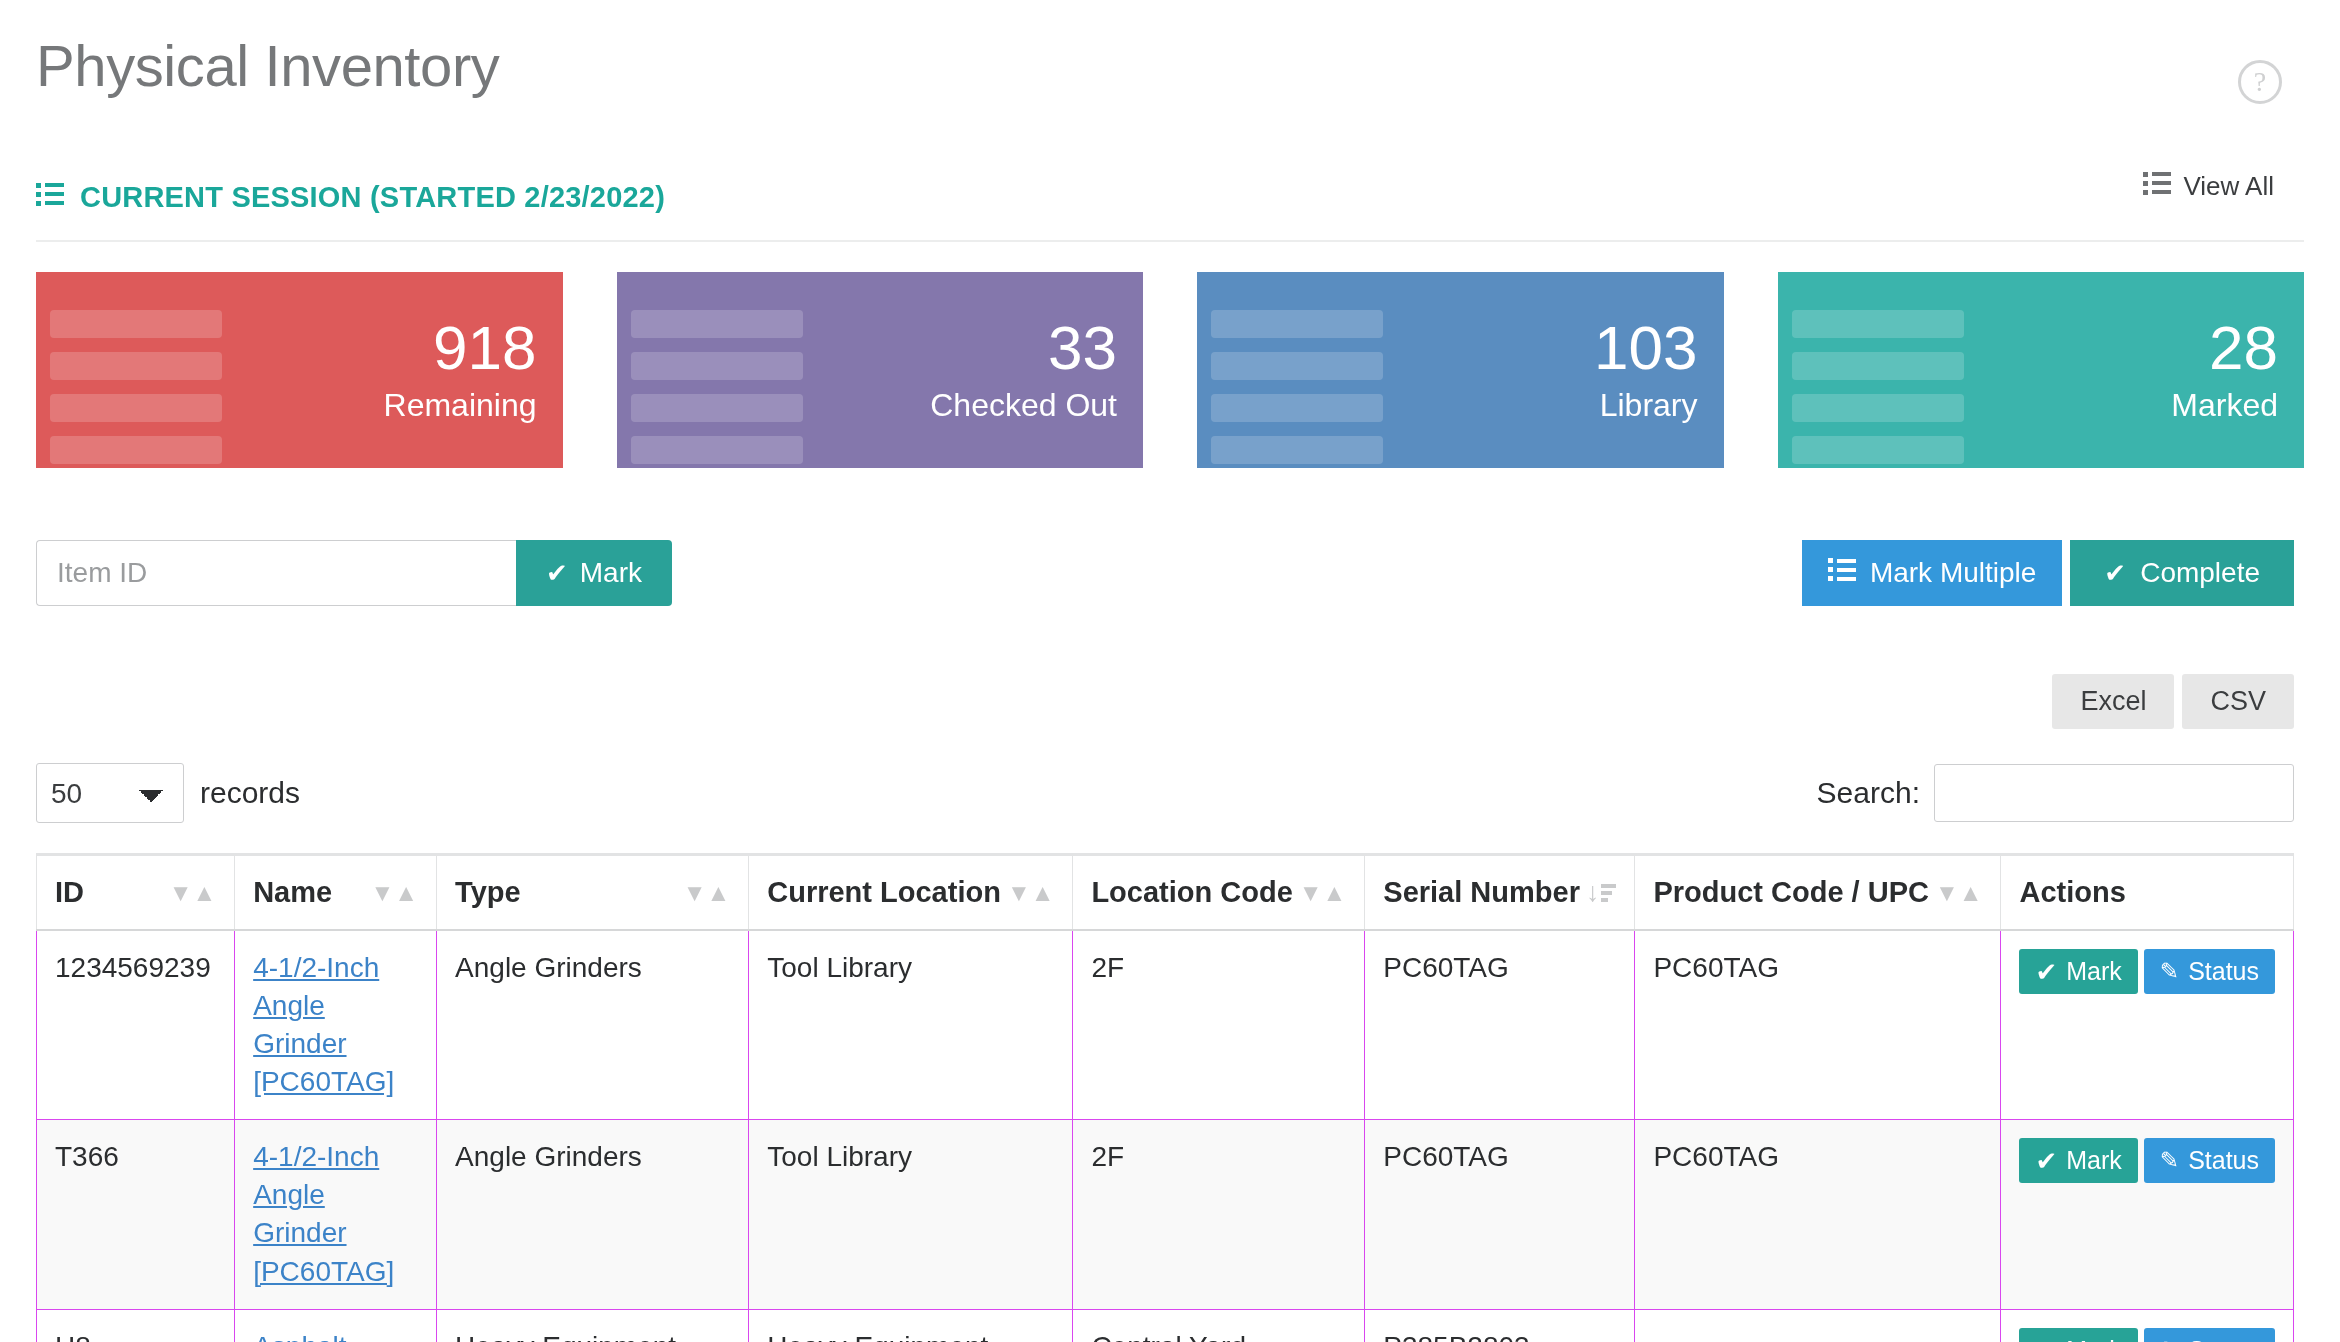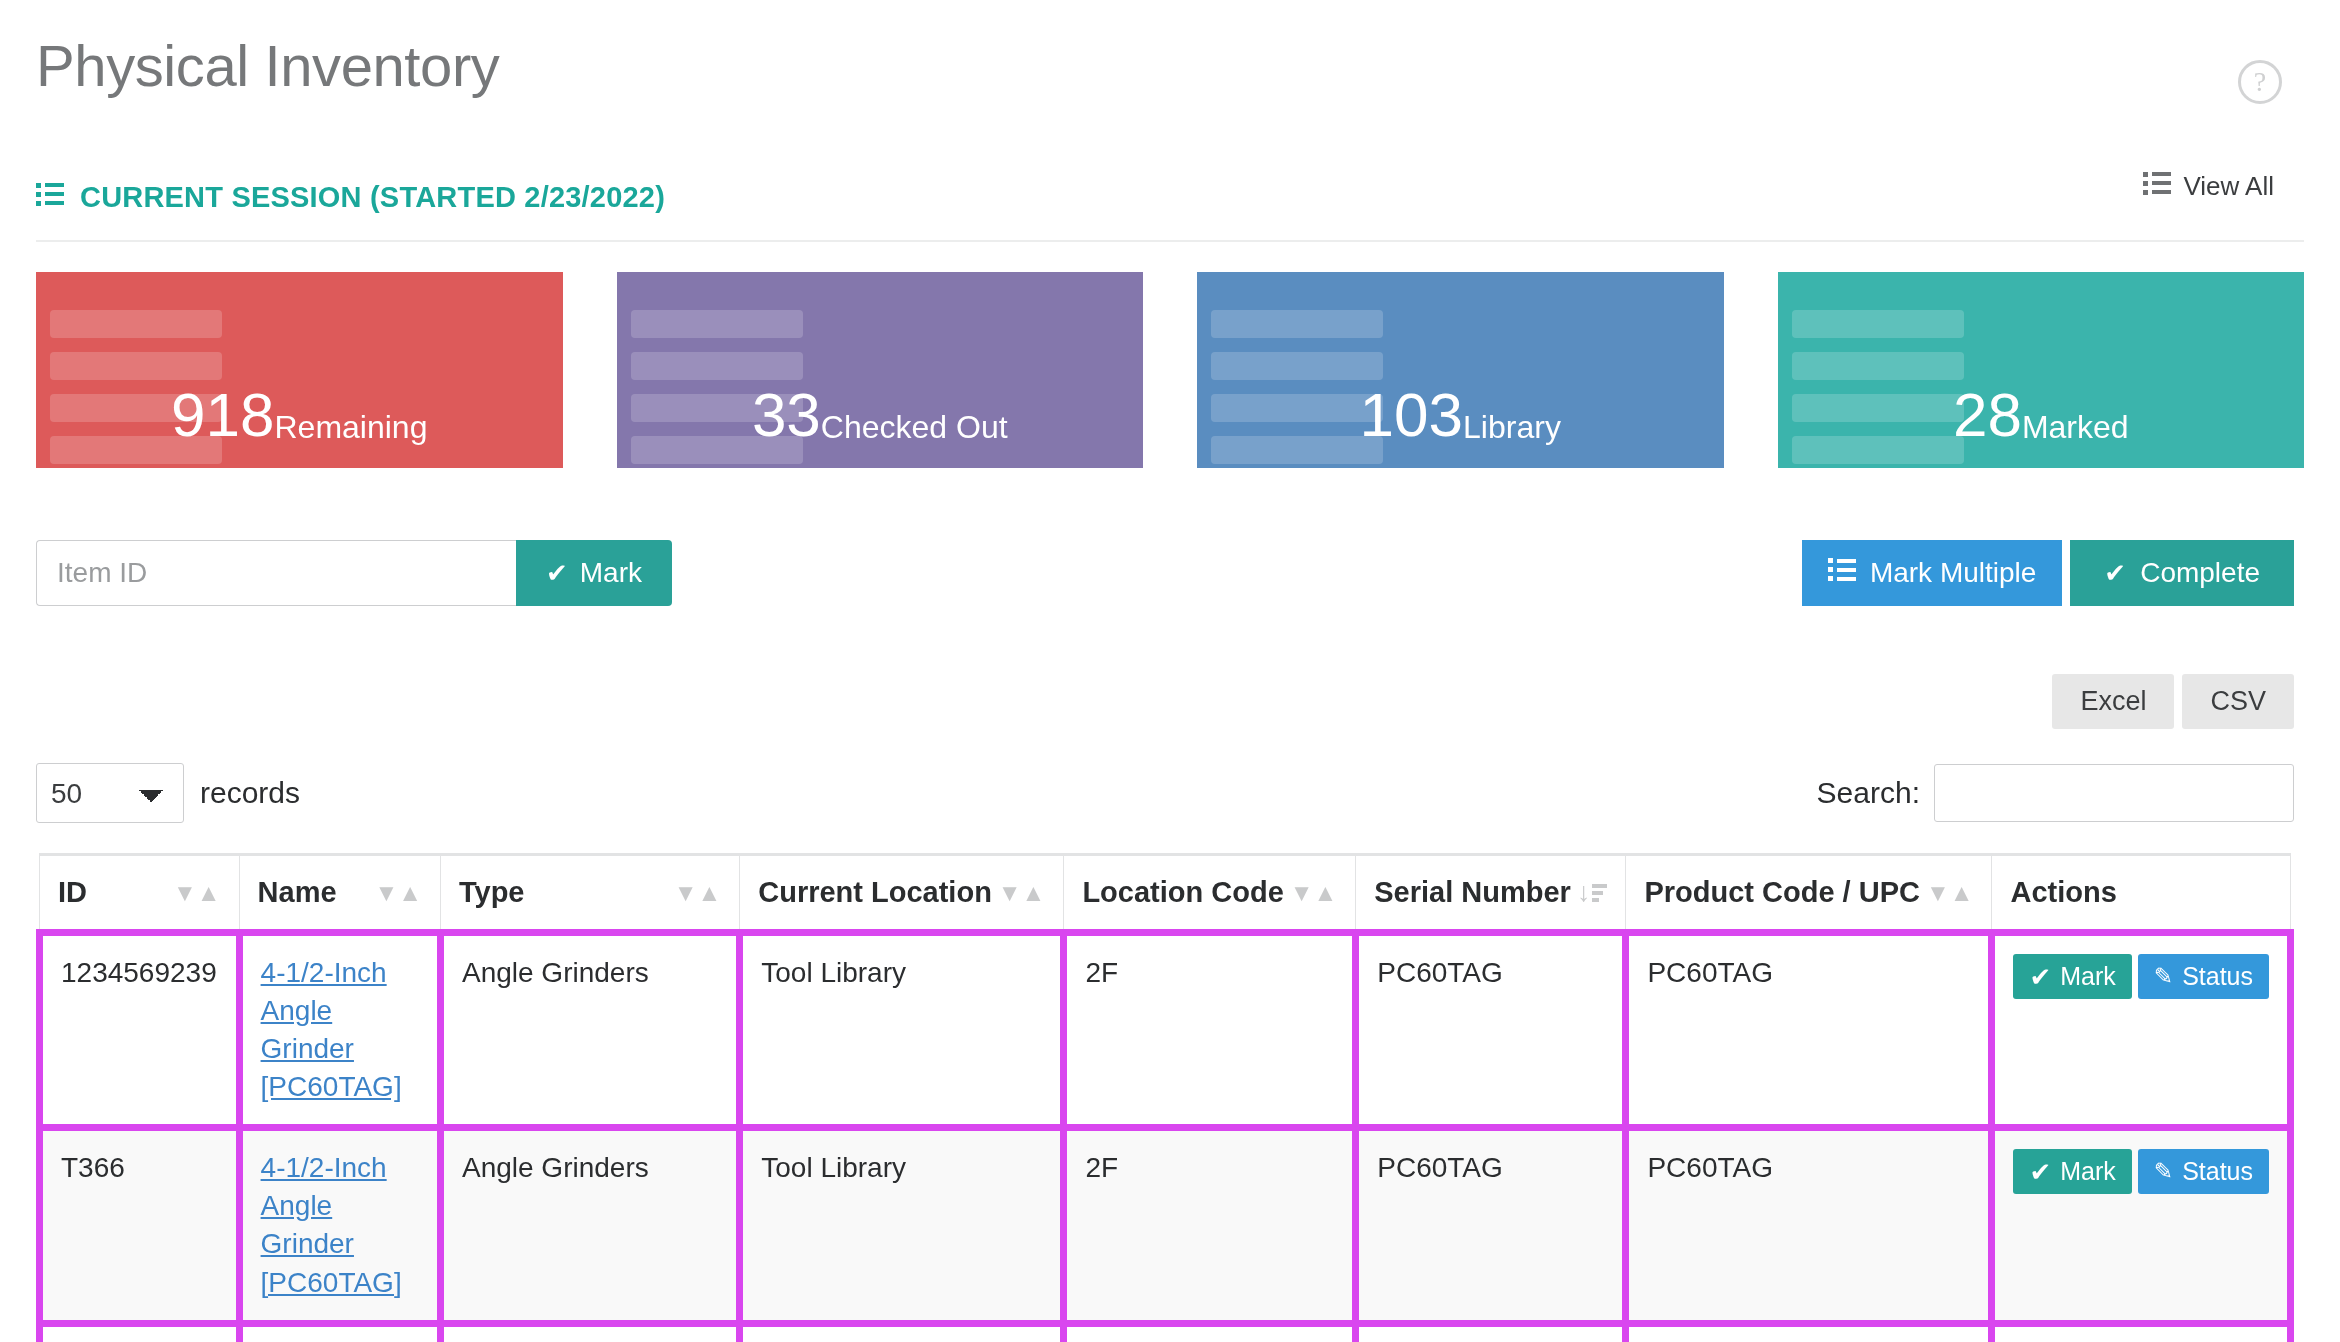--- a/index.html
+++ b/index.html
@@ -60,21 +60,21 @@
   .divider { height: 2px; background: #eceded; margin-top: 26px; }
 
   
   .stats {
     display: grid; grid-template-columns: repeat(4, 1fr);
     gap: 54px; margin-top: 30px;
   }
   .stat-card {
     position: relative; height: 196px; overflow: hidden;
     padding: 22px 26px; color: #fff;
-    display: flex; flex-direction: row; align-items: flex-end; justify-content: center;
+    display: flex; flex-direction: column; align-items: flex-end; justify-content: center;
   }
   .stat-deco {
     position: absolute; left: 14px; top: 38px;
     display: flex; flex-direction: column; gap: 14px;
     opacity: 0.18; pointer-events: none;
   }
   .stat-deco span {
     display: block; width: 172px; height: 28px; background: #ffffff; border-radius: 4px;
   }
   .stat-value {
@@ -173,21 +173,21 @@
     display: inline-flex; align-items: center; gap: 2px; color: #c9cacb; flex: none;
   }
   .sort-amount .arrow { font-size: 27px; line-height: 1; }
   .sort-amount .bars { display: flex; flex-direction: column; gap: 3px; }
   .sort-amount .bars i { display: block; height: 4px; background: currentColor; }
   .sort-amount .bars i:nth-child(1) { width: 15px; }
   .sort-amount .bars i:nth-child(2) { width: 11px; }
   .sort-amount .bars i:nth-child(3) { width: 7px; }
 
   .inv-table td {
-    padding: 18px 18px; border: 7px solid #d946ef; vertical-align: top;
+    padding: 18px 18px; border: 1px solid #d946ef; vertical-align: top;
     line-height: 1.36;
   }
   .inv-table tbody tr:nth-child(odd) { background: #ffffff; }
   .inv-table tbody tr:nth-child(even) { background: #f9f9f9; }
   .cell-link { color: #3c83c8; }
   .col-name { width: 210px; }
   .col-id { width: 200px; }
   .col-type { width: 360px; }
   .col-loc { width: 250px; }
   .col-lcode { width: 230px; }

